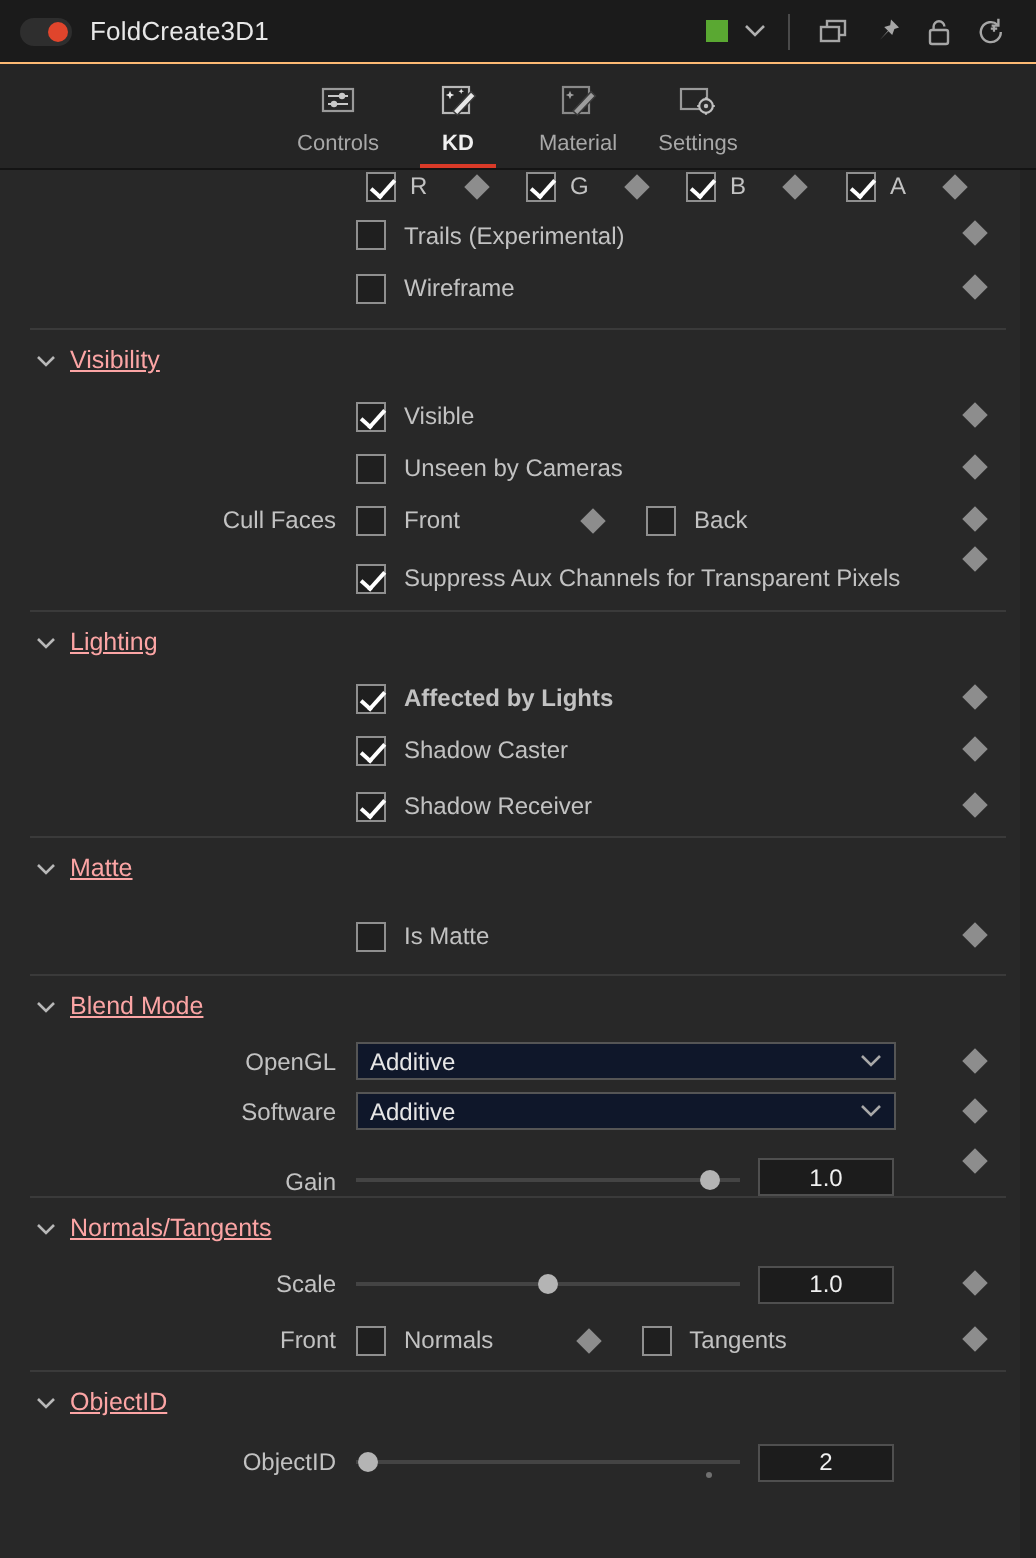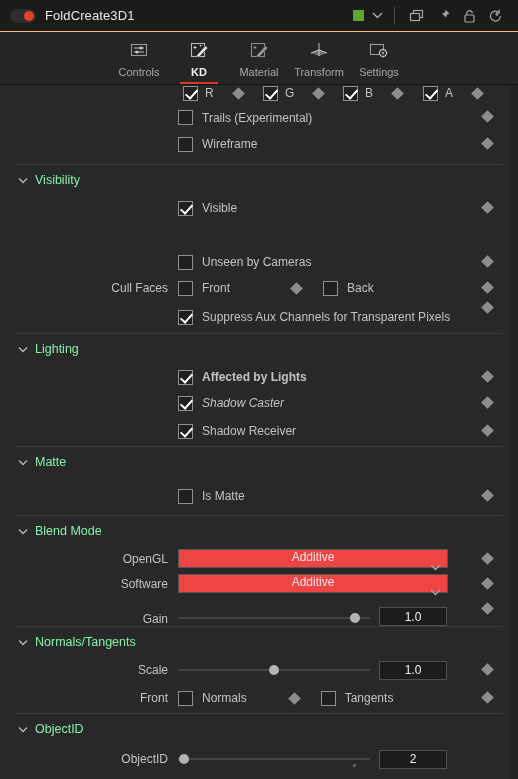--- a/index.html
+++ b/index.html
@@ -109,29 +109,28 @@
   
   .section {
     height: 31px; display: flex; align-items: center;
     border-top: 1px solid #3a3a3a; margin: 0 15px 0 15px;
     width: 488px;
   }
   .section .sv {
     width: 16px; display: flex; align-items: center; justify-content: center;
     margin-right: 4px;
   }
-  .section .stitle { font-size: 12.5px; color: #86efac; }
+  .section .stitle { font-size: 12.5px; color: #fca5a5; text-decoration: underline; }
 
   
   .dd {
-    height: 19px; background: #ef4444; border: 1px solid #555;
+    height: 19px; background: #0f172a; border: 1px solid #555;
     display: flex; align-items: center; padding: 0 6px;
     font-size: 12px; color: #e6e6e6; position: relative;
     width: 270px;
-    flex-direction: column;
   }
   .dd .ddchev { margin-left: auto; display: flex; align-items: center; }
 
   
   .slider { position: relative; width: 192px; height: 16px; flex: 0 0 auto; }
   .slider .track {
     position: absolute; left: 0; right: 0; top: 7px; height: 2px;
     background: #444;
   }
   .slider .knob {
@@ -219,31 +218,20 @@
     <span class="ticon">
       <svg width="22" height="20" viewBox="0 0 22 20">
         <rect x="3.5" y="3.5" width="13" height="13" fill="none" stroke="#8a8a8a" stroke-width="1.1"></rect>
         <path d="M8.5 15.5L17.5 5.8l2.2 2.2-9 9.5z" fill="#9d9d9d" stroke="#3a3a3a" stroke-width=".8"></path>
         <path d="M7 5.4l.6 1.5 1.5.6-1.5.6L7 9.6l-.6-1.5-1.5-.6 1.5-.6z" fill="#9d9d9d"></path>
       </svg>
     </span>
     <span class="tlabel">Material</span>
   </div>
 
-  <div class="tab">
-    <span class="ticon">
-      <svg width="24" height="20" viewBox="0 0 24 20">
-        <path d="M12 3v7" stroke="#b0b0b0" stroke-width="1.1"></path>
-        <path d="M12 10L4 13l8 3 8-3z" fill="#6e6e6e"></path>
-        <path d="M12 10L4 13M12 10l8 3" stroke="#cacaca" stroke-width="1"></path>
-        <path d="M12 10v6" stroke="#cacaca" stroke-width="1"></path>
-      </svg>
-    </span>
-    <span class="tlabel">Transform</span>
-  </div>
 
   <div class="tab">
     <span class="ticon">
       <svg width="24" height="20" viewBox="0 0 24 20">
         <rect x="3.5" y="4.5" width="13" height="10" fill="none" stroke="#9a9a9a" stroke-width="1.1"></rect>
         <circle cx="16" cy="13" r="3.4" fill="#2b2b2b" stroke="#c0c0c0" stroke-width="1.1"></circle>
         <circle cx="16" cy="13" r="1.1" fill="#c0c0c0"></circle>
         <path d="M16 8.6v1.2M16 16.2v1.2M11.6 13h1.2M19.2 13h1.2" stroke="#c0c0c0" stroke-width="1.1"></path>
       </svg>
     </span>
@@ -304,21 +292,21 @@
     <span class="stitle">Visibility</span>
   </div>
 
   <div class="row" style="height:26px;">
     <div class="lbl-col"></div>
     <span class="cbx on"></span>
     <span class="cbx-label">Visible</span>
     <span class="diamond right"></span>
   </div>
 
-  <div class="row" style="height:26px;margin-top:28px;">
+  <div class="row" style="height:26px;">
     <div class="lbl-col"></div>
     <span class="cbx"></span>
     <span class="cbx-label">Unseen by Cameras</span>
     <span class="diamond right"></span>
   </div>
 
   <div class="row" style="height:26px;">
     <div class="lbl-col">Cull Faces</div>
     <span class="cbx"></span>
     <span class="cbx-label">Front</span>
@@ -343,21 +331,21 @@
     </span>
     <span class="stitle">Lighting</span>
   </div>
 
   <div class="row" style="height:26px;font-weight:bold;">
     <div class="lbl-col"></div>
     <span class="cbx on"></span>
     <span class="cbx-label">Affected by Lights</span>
     <span class="diamond right"></span>
   </div>
-  <div class="row" style="height:26px;font-style:italic;">
+  <div class="row" style="height:26px;">
     <div class="lbl-col"></div>
     <span class="cbx on"></span>
     <span class="cbx-label">Shadow Caster</span>
     <span class="diamond right"></span>
   </div>
   <div class="row" style="height:30px;">
     <div class="lbl-col"></div>
     <span class="cbx on"></span>
     <span class="cbx-label">Shadow Receiver</span>
     <span class="diamond" style="right:26px;top:10px;"></span>

